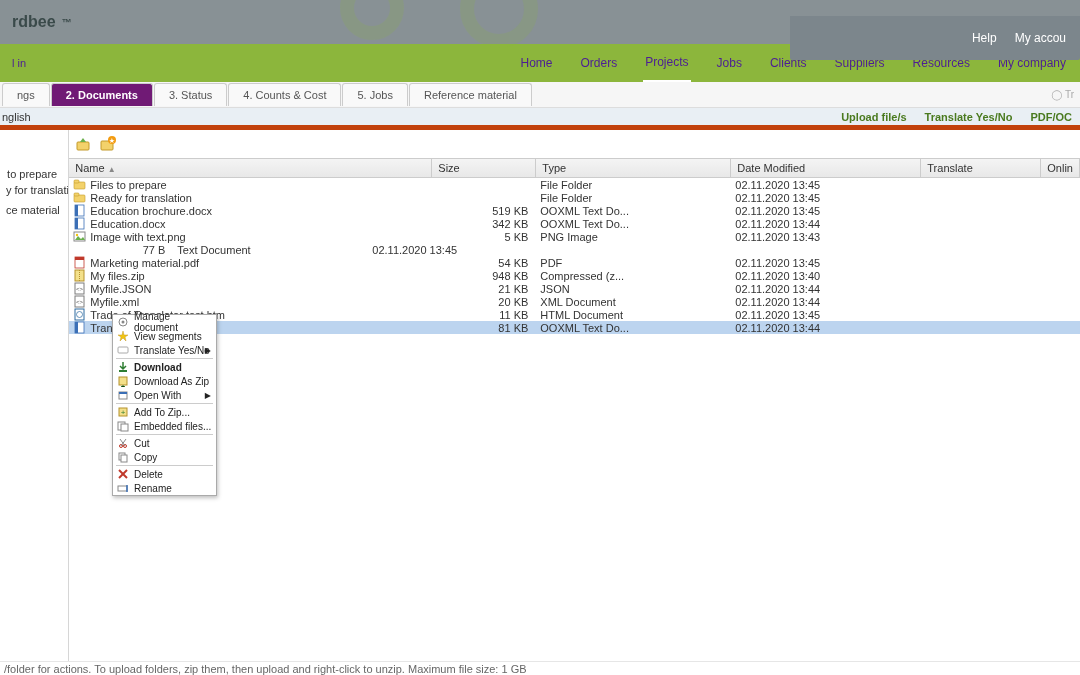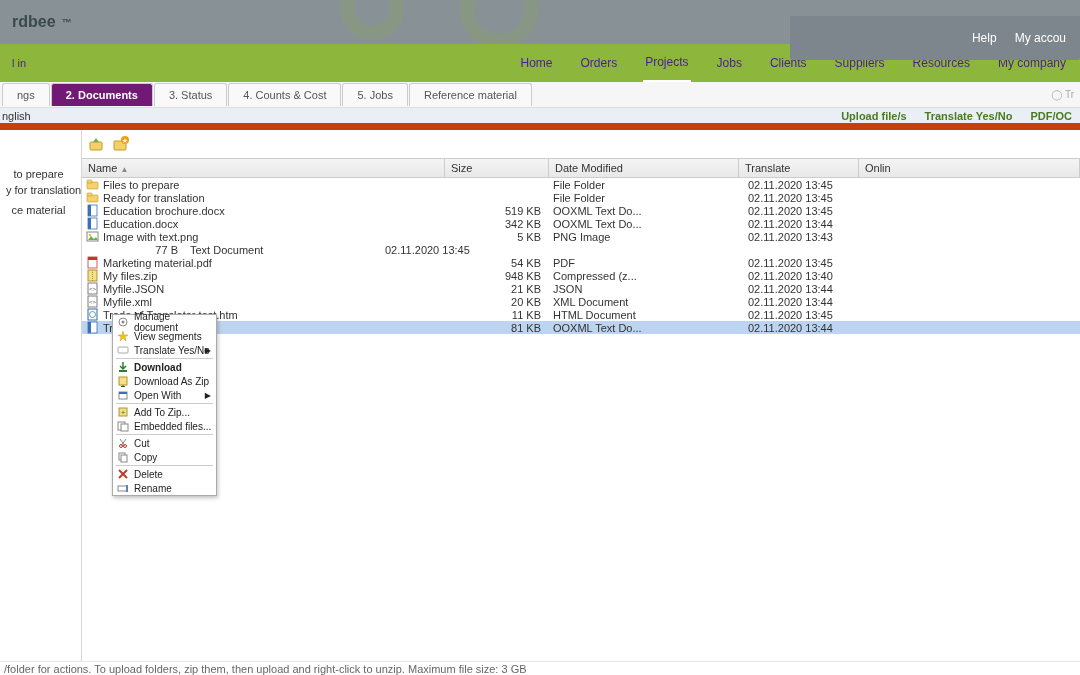--- a/index.html
+++ b/index.html
@@ -16,21 +16,21 @@
 .navbar-right .active-nav { border-bottom: 2px solid #fff; }
 
 .bg-watermark { position: absolute; top: 0; left: 300px; width: 400px; height: 46px; pointer-events: none; opacity: 0.18; }
 .bg-watermark .circ { position: absolute; border-radius: 50%; border: 14px solid #8cb63c; }
 
 .tabsbar { height: 26px; background: #f6f6f6; border-bottom: 1px solid #ddd; display: flex; align-items: center; padding-left: 2px; font-size: 11px; position: relative; }
 .tab { padding: 5px 14px; border: 1px solid #ccc; border-bottom: none; background: #f9f9f9; margin-right: 1px; border-radius: 3px 3px 0 0; cursor: pointer; color: #555; }
 .tab.active { background: #701a75; color: #fff; font-weight: bold; }
 .tabsbar-right { position: absolute; right: 6px; font-size: 10px; color: #aaa; }
 
-.subheader { height: 22px; background: #e9eff4; border-bottom: 7px solid #c2410c; display: flex; justify-content: space-between; align-items: center; font-size: 11px; padding: 0 8px; }
+.subheader { height: 22px; background: #e9eff4; border-bottom: 5px solid #c2410c; display: flex; justify-content: space-between; align-items: center; font-size: 11px; padding: 0 8px; }
 .subheader-left { color: #333; margin-left: -6px; }
 .subheader-right { display: flex; gap: 18px; }
 .subheader-right span { color: #4a7a1f; font-weight: bold; cursor: pointer; }
 
 .main { display: flex; height: calc(675px - 44px - 38px - 26px - 22px - 14px); }
 .sidebar { width: 82px; border-right: 1px solid #d6d6d6; font-size: 11px; padding: 36px 4px 4px 0; color: #333; overflow: hidden; }
 .sidebar div { padding: 2px 6px; white-space: nowrap; text-align: center; }
 
 .content { flex: 1; display: flex; flex-direction: column; }
 .toolbar { height: 28px; display: flex; align-items: center; padding: 0 6px; gap: 6px; }
@@ -140,20 +140,21 @@
         <svg class="svg" width="18" height="18">
             <rect x="2" y="6" width="12" height="9" rx="1" fill="#f3d26b" stroke="#c49a2a"></rect>
             <circle cx="13" cy="5" r="4" fill="#f39c12"></circle>
             <text x="13" y="8" font-size="7" text-anchor="middle" fill="#fff">★</text>
           </svg>
       </span>
     </div>
     <div class="grid-header">
       <div class="col col-name"><span>Name</span> <span style="font-size:8px;color:#888;">▲</span></div>
       <div class="col col-size">Size</div>
+      <div class="col col-type">Type</div>
       <div class="col col-date">Date Modified</div>
       <div class="col col-translate">Translate</div>
       <div class="col col-online">Onlin</div>
     </div>
     <div class="rows" id="rows">
         <div class="row">
           <div class="c-name">
             <span class="file-ico">
               <svg width="13" height="13">
                 <rect x="1" y="4" width="11" height="7" rx="1" fill="#f3d26b" stroke="#c49a2a" stroke-width="0.6"></rect>
@@ -309,21 +310,21 @@
             <span>Translation.docx</span>
           </div>
           <div class="c-size">81 KB</div>
           <div class="c-type">OOXML Text Do...</div>
           <div class="c-date">02.11.2020 13:44</div>
         </div>
       </div>
   </div>
 </div>
 
-<div class="footer">/folder for actions. To upload folders, zip them, then upload and right-click to unzip. Maximum file size: 3 GB</div>
+<div class="footer">/folder for actions. To upload folders, zip them, then upload and right-click to unzip. Maximum file size: 1 GB</div>
 
 <div class="ctxmenu" id="ctx">
     <div class="item">
       <span class="mico"><svg width="12" height="12">
           <circle cx="6" cy="6" r="4" fill="none" stroke="#888"></circle>
           <circle cx="6" cy="6" r="1.5" fill="#888"></circle>
         </svg></span>
       <span>Manage document</span>
     </div>
     <div class="item">

